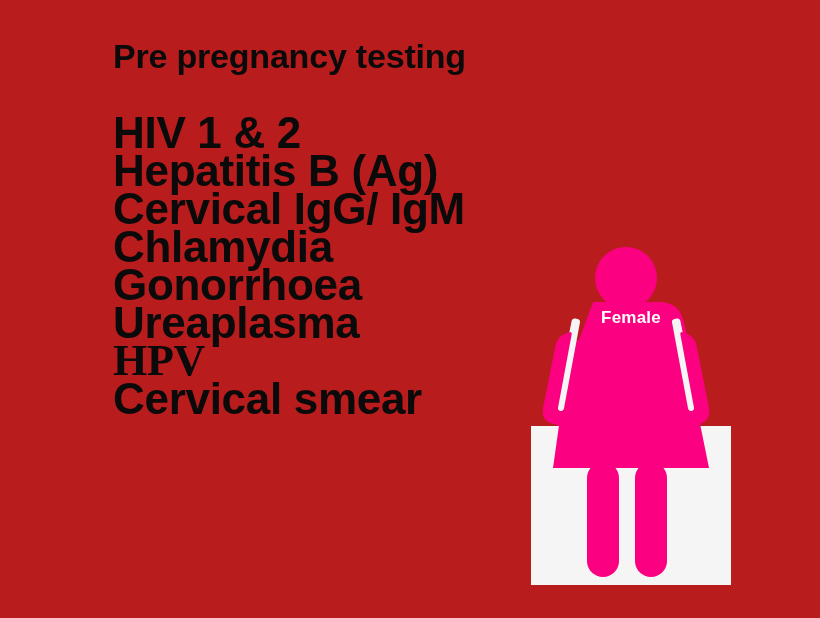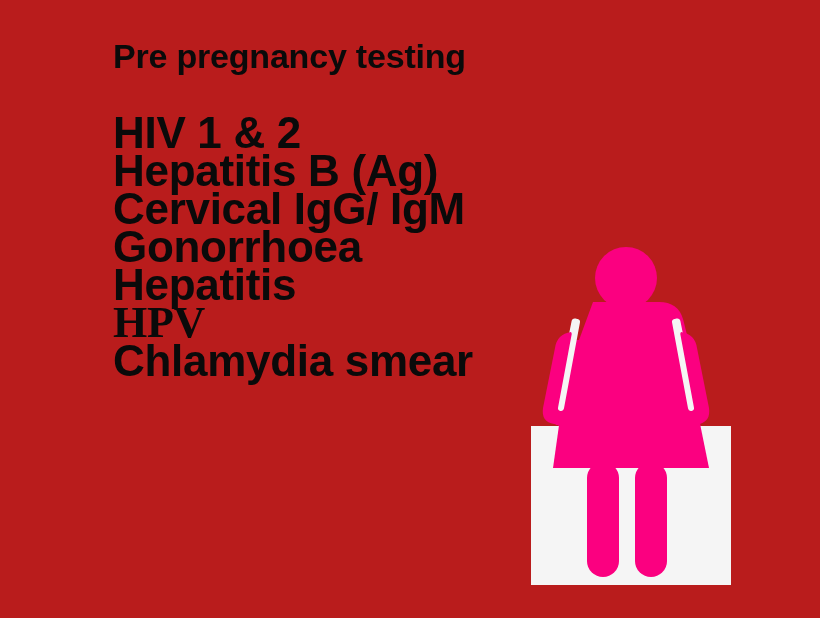--- a/index.html
+++ b/index.html
@@ -88,24 +88,25 @@
 
 <div class="slide">
 
   <div class="text-panel">
     <h1 class="panel-title" style="color: rgb(10, 10, 10);">Pre pregnancy testing</h1>
 
     <ul class="test-list">
       <li style="color: rgb(10, 10, 10);">HIV 1 &amp; 2</li>
       <li style="color: rgb(10, 10, 10);">Hepatitis B (Ag)</li>
       <li style="color: rgb(10, 10, 10);">Cervical IgG/ IgM</li>
+      <li style="color: rgb(10, 10, 10);">Chlamydia</li>
       <li style="color: rgb(10, 10, 10);">Gonorrhoea</li>
-      <li style="color: rgb(10, 10, 10);">Hepatitis</li>
+      <li style="color: rgb(10, 10, 10);">Ureaplasma</li>
       <li style="color: rgb(10, 10, 10); font-family: Liberation Serif, serif;">HPV</li>
-      <li style="color: rgb(10, 10, 10);">Chlamydia smear</li>
+      <li style="color: rgb(10, 10, 10);">Cervical smear</li>
     </ul>
   </div>
 
   <div class="figure-wrap">
     <svg viewBox="0 0 200 345" xmlns="http://www.w3.org/2000/svg">
       <g id="pictogram-body" fill="#fb0080">
 
         <circle cx="95" cy="38" r="31"></circle>
 
         <path d="M 62 62
@@ -142,15 +143,16 @@
       <g id="pictogram-arms" fill="#fb0080">
         <path d="M 40 92 q -14 2 -16 16 L 12 168 q -2 14 11 16 q 13 2 16 -11 L 44 100 Z"></path>
         <path d="M 150 92 q 14 2 16 16 L 178 168 q 2 14 -11 16 q -13 2 -16 -11 L 146 100 Z"></path>
       </g>
       <g id="pictogram-arm-notches" stroke="#f5f5f5" stroke-width="6" stroke-linecap="round" fill="none">
         <line x1="46" y1="82" x2="30" y2="168"></line>
         <line x1="144" y1="82" x2="160" y2="168"></line>
       </g>
     </svg>
 
+    <div class="figure-caption" style="color: rgb(255, 255, 255);">Female</div>
   </div>
 
 </div>
 
 </body></html>

